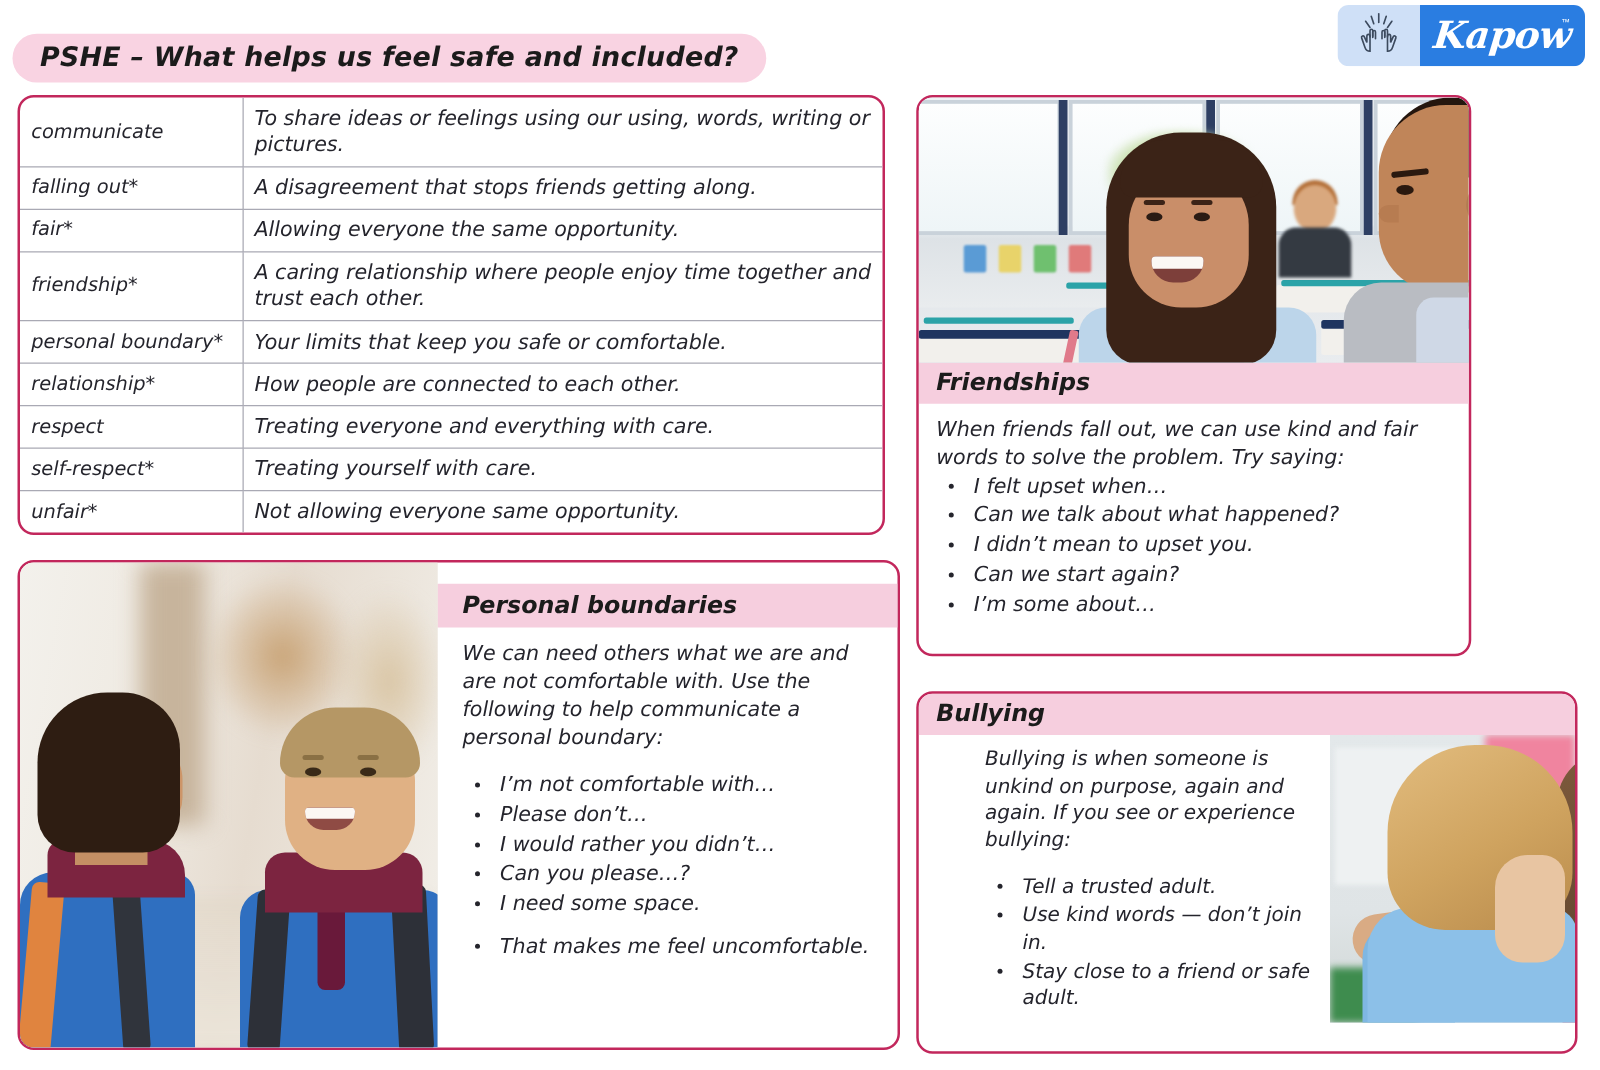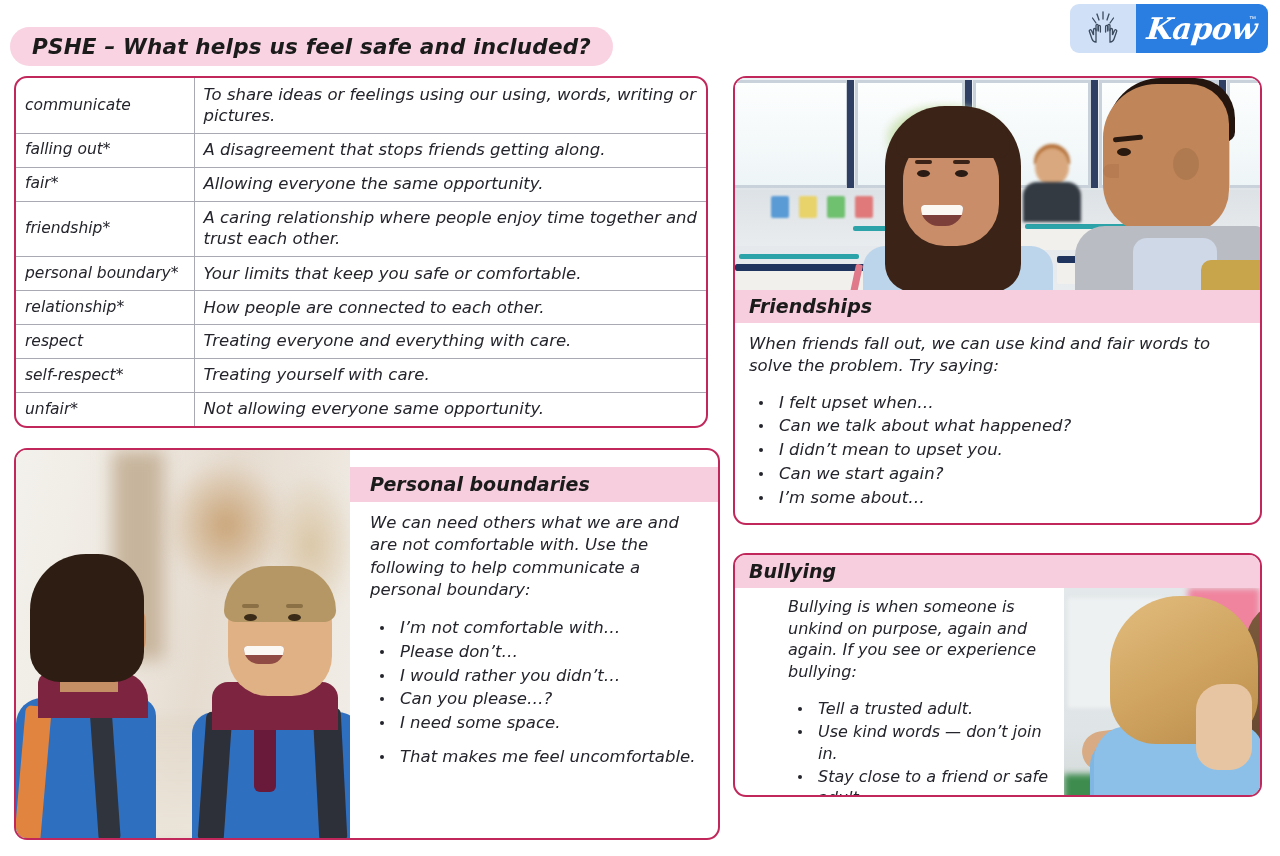--- a/index.html
+++ b/index.html
@@ -110,21 +110,20 @@
   .body-para {
     font-family: "DejaVu Sans", sans-serif;
     font-style: italic;
     font-size: 16.5px;
     line-height: 1.35;
     color: #24242c;
   }
 
   ul.bullets {
     list-style: none;
-    margin-top: 14px;
   }
   ul.bullets li {
     font-family: "DejaVu Sans", sans-serif;
     font-style: italic;
     font-size: 16.5px;
     line-height: 1.32;
     color: #24242c;
     position: relative;
     padding-left: 30px;
     margin-bottom: 2px;
@@ -175,36 +174,36 @@
   }
   #vocab-table td.def {
     font-size: 16.5px;
     line-height: 1.28;
   }
 
   
   #friendships-panel {
     left: 733px;
     top: 76px;
-    width: 529px;
+    width: 444px;
     height: 449px;
   }
   #friendships-photo {
     height: 212px;
     position: relative;
     overflow: hidden;
     background: #d7dde4;
   }
 
   
   #bullying-panel {
     left: 733px;
     top: 553px;
     width: 529px;
-    height: 244px;
+    height: 290px;
   }
   #bullying-panel .body-row {
     display: flex;
     padding-left: 39px;
   }
   #bullying-panel .body-text-col {
     width: 290px;
     padding: 8px 10px 8px 14px;
   }
   #bullying-photo {

